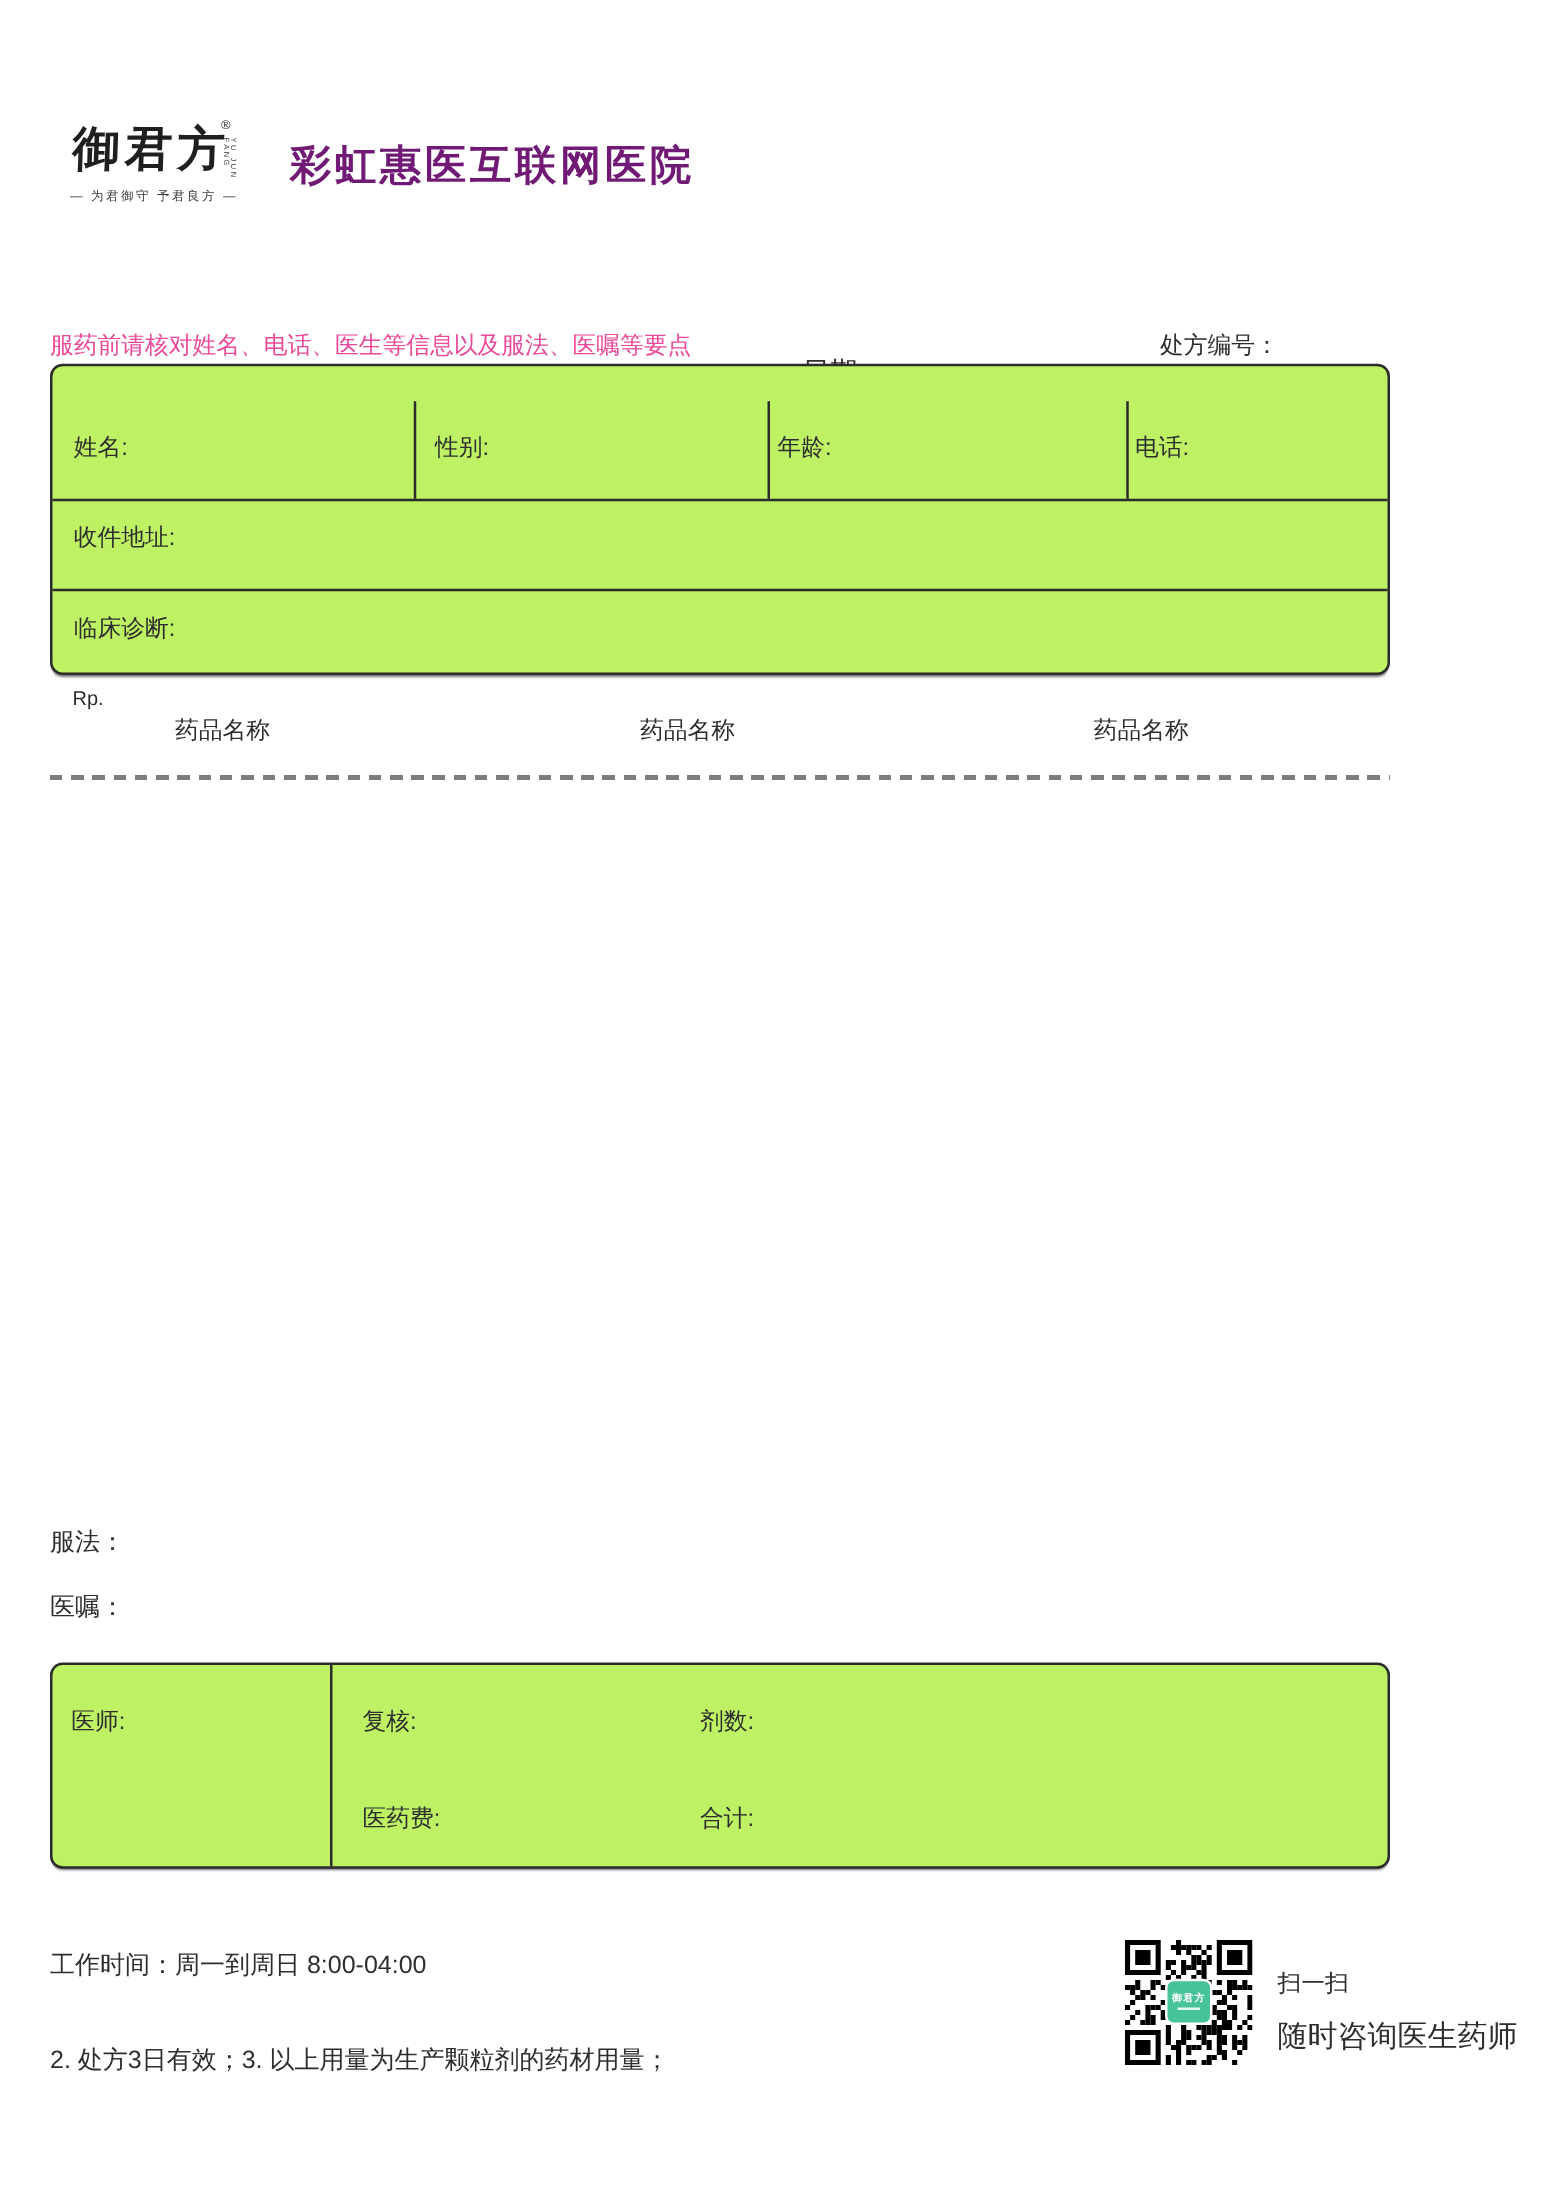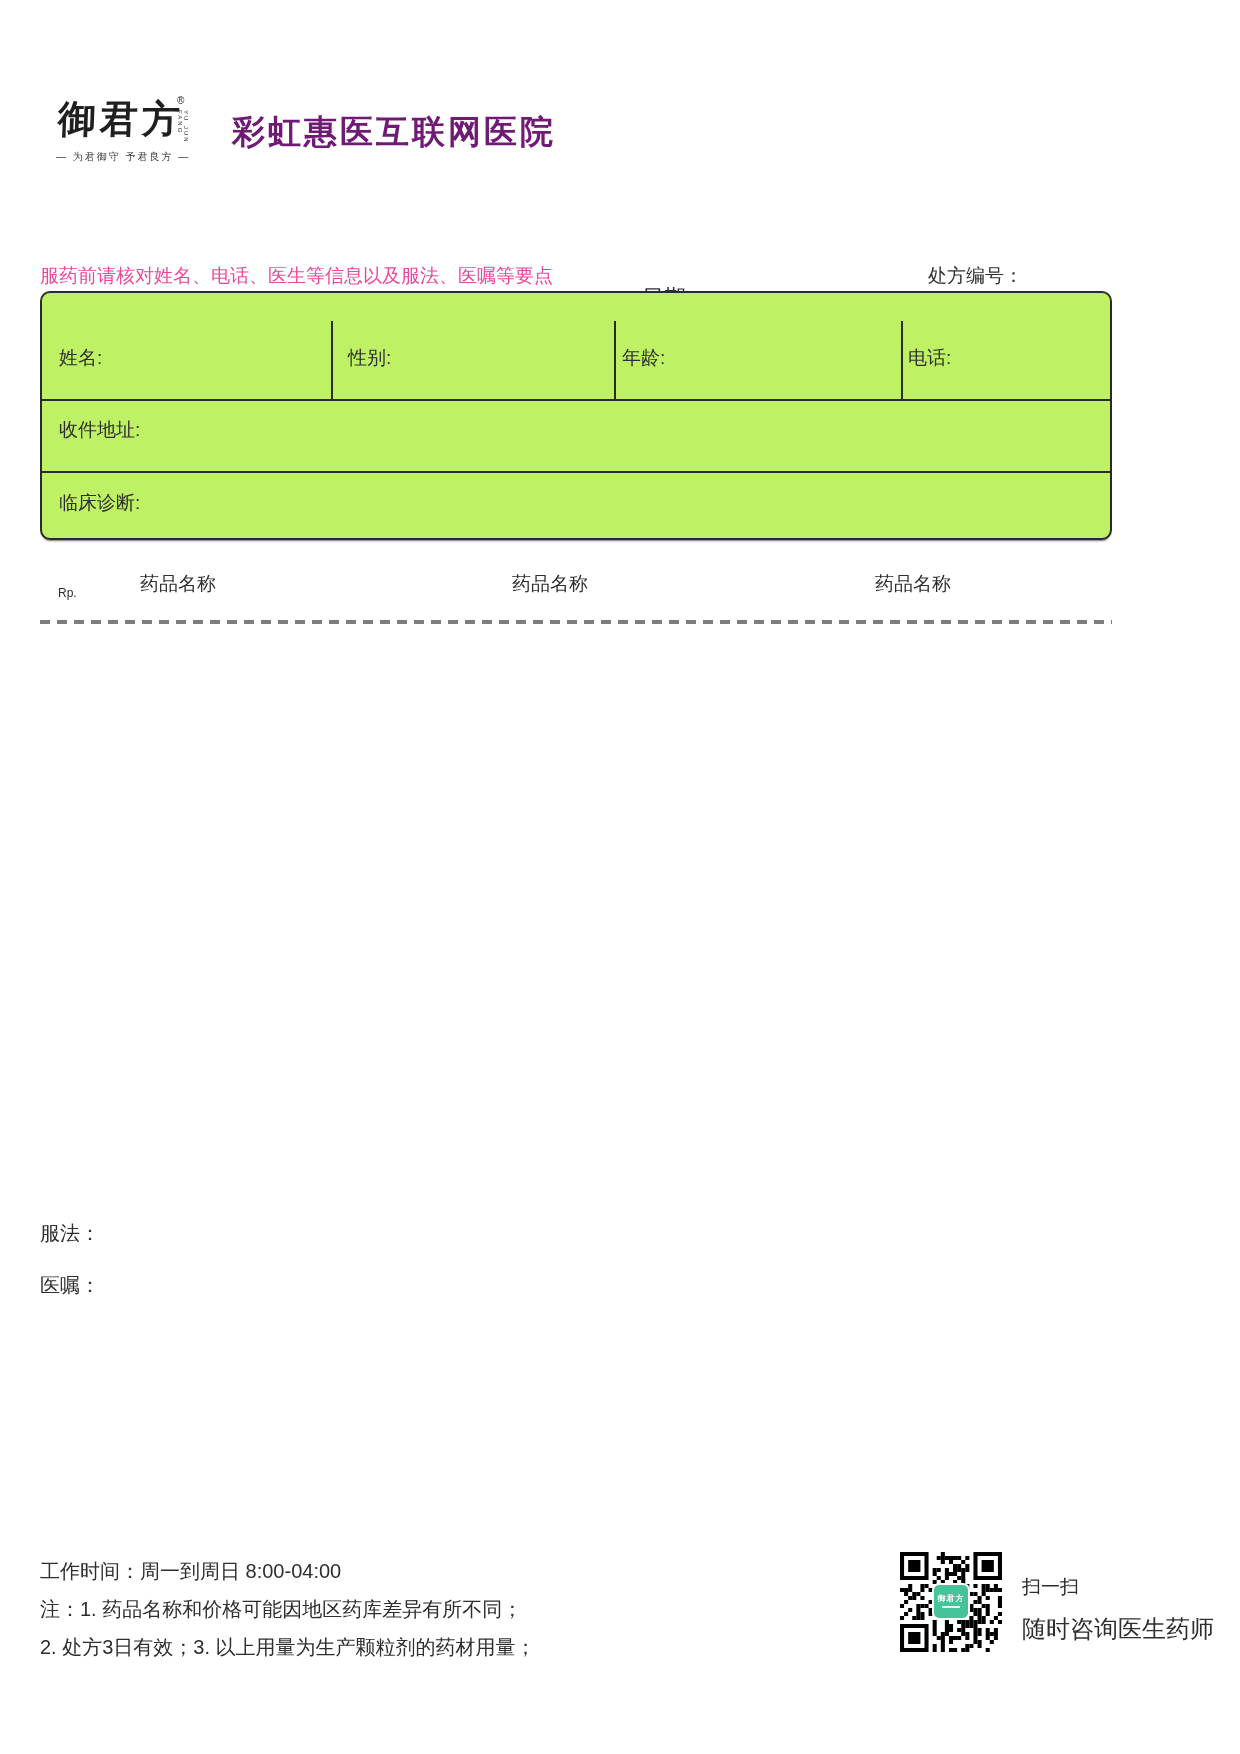--- a/index.html
+++ b/index.html
@@ -45,21 +45,21 @@
   .pb-diagnosis{left:17px;top:197px;}
   .v-div{position:absolute;width:2px;background:#2b2b2b;}
   .pb-div1{left:289px;top:28px;height:78px;}
   .pb-div2{left:572px;top:28px;height:78px;}
   .pb-div3{left:859px;top:28px;height:78px;}
   .h-div{position:absolute;left:0;width:100%;height:2px;background:#2b2b2b;}
   .pb-h1{top:106px;}
   .pb-h2{top:178px;}
 
   
-  .rp-label{left:58px;top:586px;font-size:12px;}
+  .rp-label{left:58px;top:551px;font-size:16px;}
   .drug-col-1{left:140px;top:571px;font-size:19px;}
   .drug-col-2{left:512px;top:571px;font-size:19px;}
   .drug-col-3{left:875px;top:571px;font-size:19px;}
   .dashed-line{
     left:40px;top:620px;width:1072px;height:4px;
     background:repeating-linear-gradient(90deg,#7d7d7d 0 10px,transparent 10px 17px);
   }
 
   
   .usage-label{left:40px;top:1220px;font-size:20px;}
@@ -123,23 +123,30 @@
 
   <div class="abs rp-label">Rp.</div>
   <div class="abs drug-col-1">药品名称</div>
   <div class="abs drug-col-2">药品名称</div>
   <div class="abs drug-col-3">药品名称</div>
   <div class="abs dashed-line"></div>
 
   <div class="abs usage-label">服法：</div>
   <div class="abs advice-label">医嘱：</div>
 
+  <div class="abs box sign-box">
+    <span class="sb-label sb-doctor">医师:</span>
+    <div class="v-div sb-div"></div>
+    <span class="sb-label sb-review">复核:</span>
+    <span class="sb-label sb-dose">剂数:</span>
+    <span class="sb-label sb-fee">医药费:</span>
+    <span class="sb-label sb-total">合计:</span>
+  </div>
 
   <div class="abs work-hours">工作时间：周一到周日 8:00-04:00</div>
-  <div class="abs note-line1">注：1. 药品名称和价格可能因地区药库差异有所不同；</div>
   <div class="abs note-line2">2. 处方3日有效；3. 以上用量为生产颗粒剂的药材用量；</div>
 
   <div class="abs qr-wrap">
     <svg id="qr-svg" width="102" height="100" viewBox="0 0 25 25" preserveAspectRatio="none">
         <rect x="10" y="0" width="1" height="1" fill="#000"></rect>
         <rect x="9" y="1" width="1" height="1" fill="#000"></rect>
         <rect x="10" y="1" width="1" height="1" fill="#000"></rect>
         <rect x="11" y="1" width="1" height="1" fill="#000"></rect>
         <rect x="12" y="1" width="1" height="1" fill="#000"></rect>
         <rect x="13" y="1" width="1" height="1" fill="#000"></rect>

